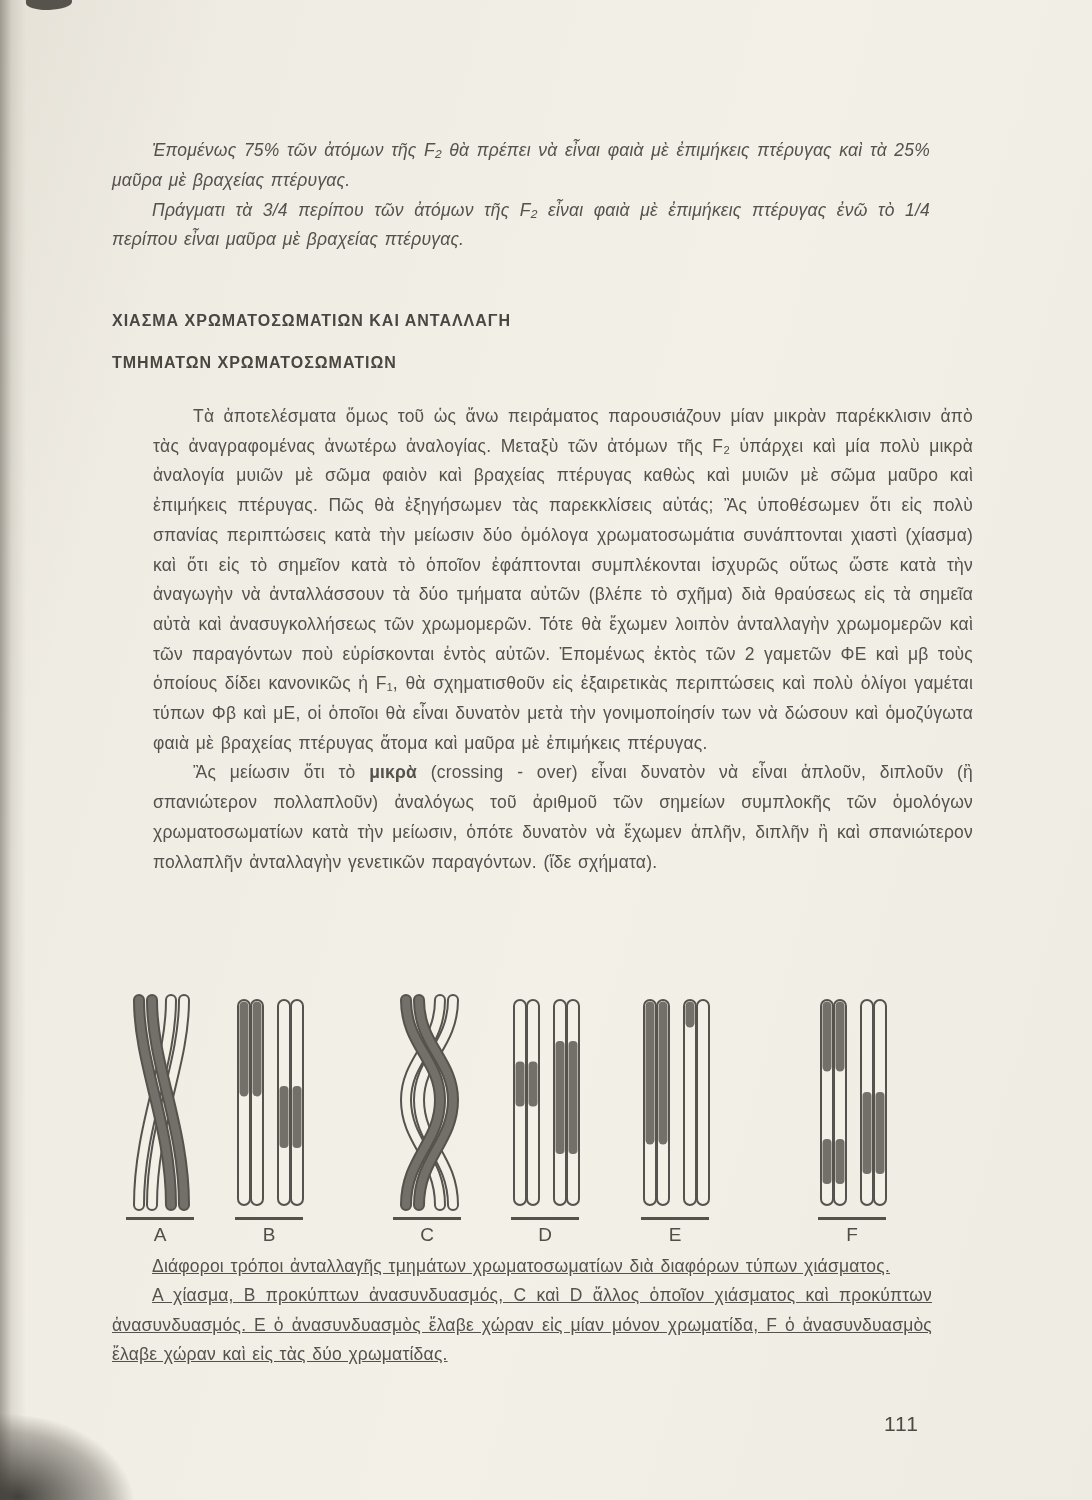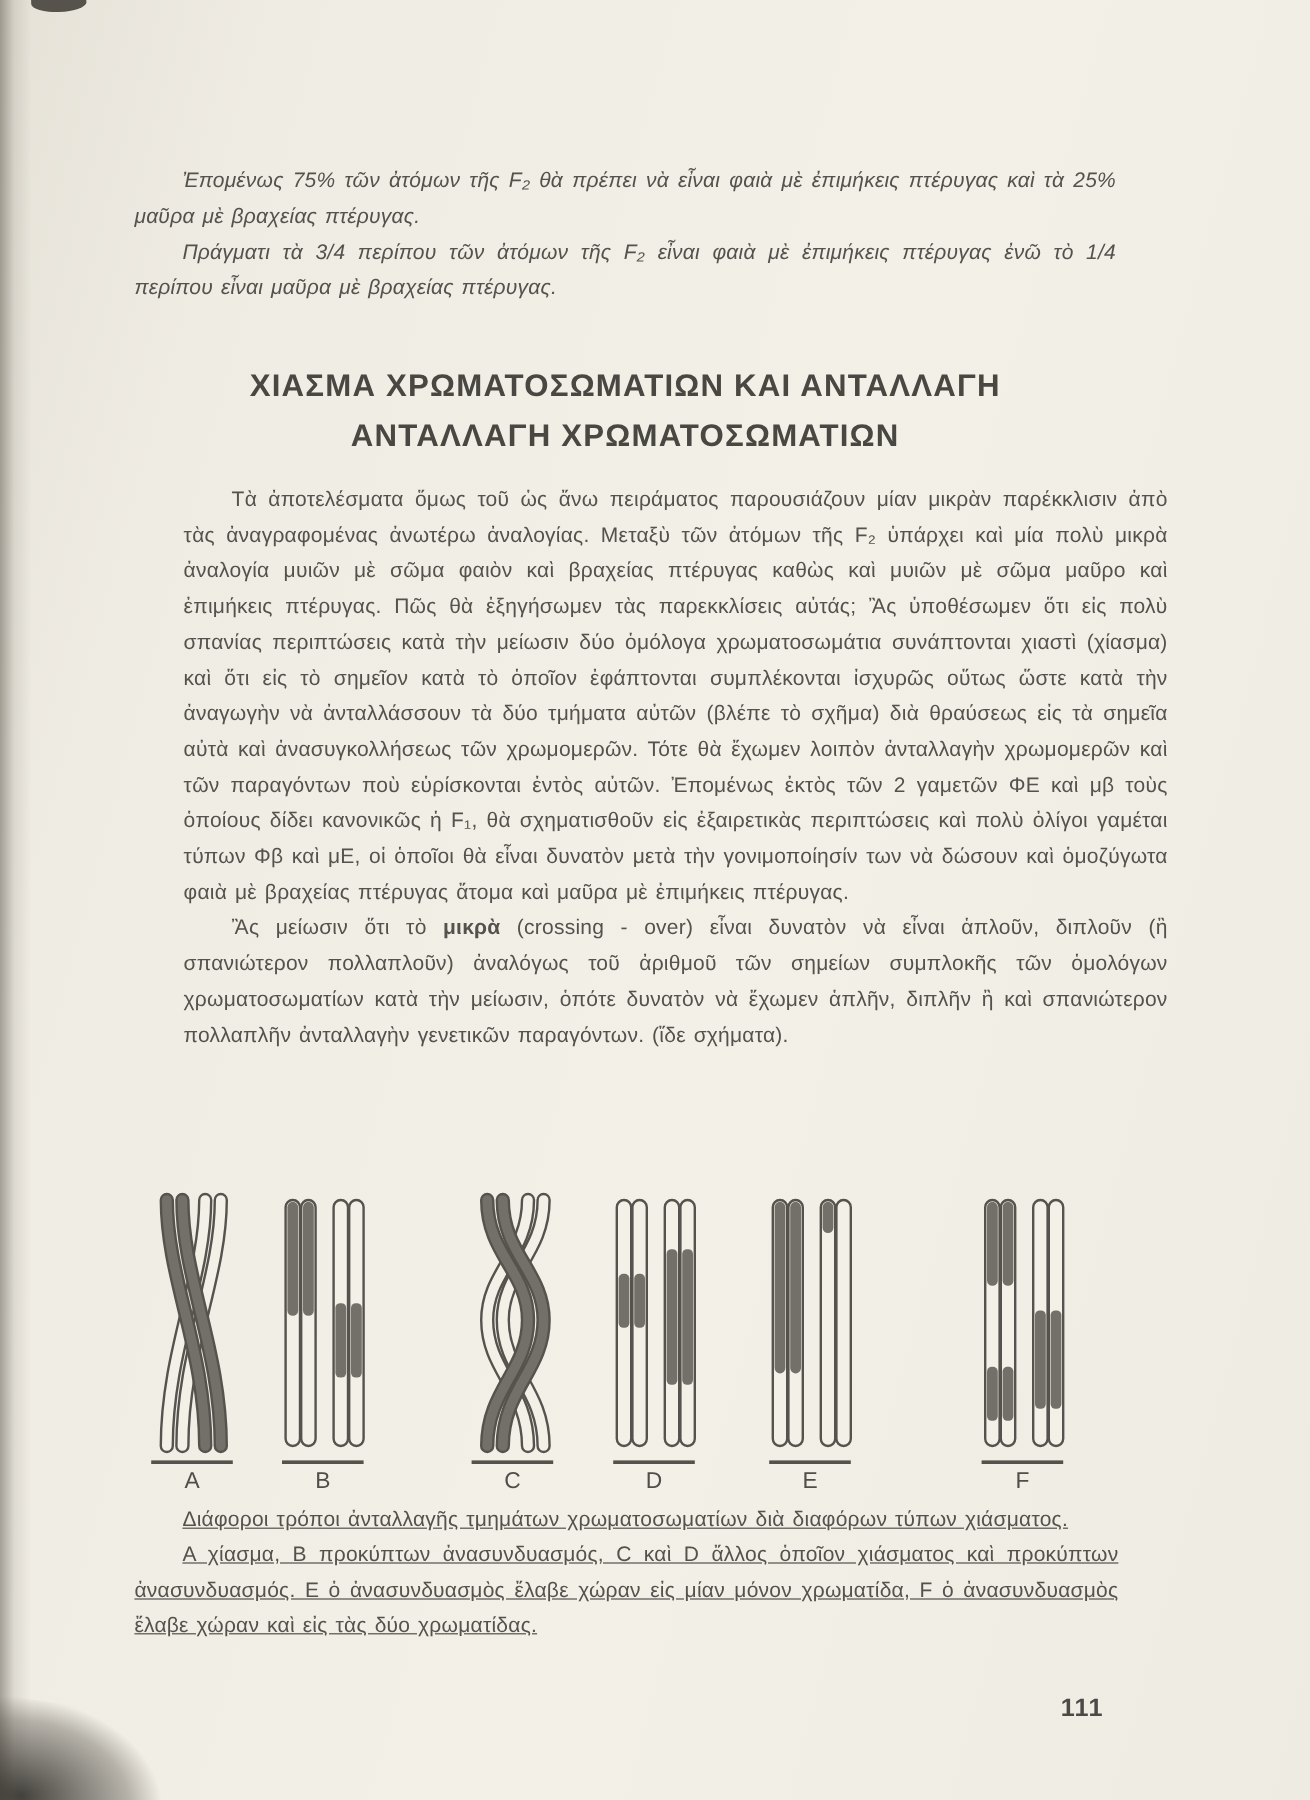--- a/index.html
+++ b/index.html
@@ -9,26 +9,26 @@
     font-family:"Liberation Sans",sans-serif;color:#54524d;
   }
   .scan-edge-left{position:absolute;left:0;top:0;width:26px;height:100%;
     background:linear-gradient(90deg,rgba(88,83,73,.5),rgba(120,115,105,.16) 45%,rgba(0,0,0,0));}
   .scan-top-mark{position:absolute;left:26px;top:-5px;width:46px;height:15px;background:#3c3a34;
     border-radius:0 0 50% 50%;transform:rotate(-2deg);opacity:.85;}
   .scan-corner{position:absolute;left:-34px;bottom:-40px;width:170px;height:120px;transform:rotate(8deg);
     background:radial-gradient(ellipse at 32% 68%,rgba(38,36,31,.85),rgba(70,66,58,.35) 55%,rgba(0,0,0,0) 72%);}
   .para{margin:0;text-indent:40px;text-align:justify;letter-spacing:.2px;word-spacing:1.5px;}
   .intro{position:absolute;left:112px;top:136px;width:818px;font-size:17.5px;line-height:29.8px;font-style:italic;}
-  .heading{position:absolute;left:112px;top:300px;width:818px;margin:0;font-size:26px;font-weight:bold;
-    letter-spacing:1px;color:#494742;text-align:center;}
+  .heading{position:absolute;left:112px;top:300px;width:818px;margin:0;font-size:16px;font-weight:bold;
+    letter-spacing:1px;color:#494742;}
   .hline{display:block;line-height:42px;}
   .bodytext{position:absolute;left:112px;top:402px;width:820px;font-size:17.5px;line-height:29.7px;margin-left:41px;}
   .caption{position:absolute;left:112px;top:1252px;width:820px;font-size:17.5px;line-height:29.3px;text-decoration:underline;}
-  .pagenum{position:absolute;left:884px;top:1412px;font-size:21px;color:#4c4a45;letter-spacing:1px;font-weight:bold;}
+  .pagenum{position:absolute;left:884px;top:1412px;font-size:21px;color:#4c4a45;letter-spacing:1px;}
   .panel{position:absolute;top:990px;width:95px;height:225px;}
   .fig-tick{position:absolute;top:1217px;width:68px;height:2.5px;background:#54524d;}
   .fig-label{position:absolute;top:1224px;width:68px;text-align:center;font-size:19px;color:#504e49;}
   
   .tube-o{fill:none;stroke:#56534e;stroke-width:12;stroke-linecap:round}
   .tube-l{fill:none;stroke:#f3f0e8;stroke-width:8;stroke-linecap:round}
   .tube-d{fill:none;stroke:#73706a;stroke-width:8;stroke-linecap:round}
   .chr{fill:#f3f0e8;stroke:#56534e;stroke-width:2}
   .seg{fill:#73706a}
 </style>
@@ -41,21 +41,21 @@
   <div class="scan-top-mark"></div>
   <div class="scan-corner"></div>
 
   <div class="intro">
     <p class="para">Ἐπομένως 75% τῶν ἀτόμων τῆς F₂ θὰ πρέπει νὰ εἶναι φαιὰ μὲ ἐπιμήκεις πτέρυγας καὶ τὰ 25% μαῦρα μὲ βραχείας πτέρυγας.</p>
     <p class="para">Πράγματι τὰ 3/4 περίπου τῶν ἀτόμων τῆς F₂ εἶναι φαιὰ μὲ ἐπιμήκεις πτέρυγας ἐνῶ τὸ 1/4 περίπου εἶναι μαῦρα μὲ βραχείας πτέρυγας.</p>
   </div>
 
   <h2 class="heading">
     <span class="hline">ΧΙΑΣΜΑ ΧΡΩΜΑΤΟΣΩΜΑΤΙΩΝ ΚΑΙ ΑΝΤΑΛΛΑΓΗ</span>
-    <span class="hline">ΑΝΤΑΛΛΑΓΗ ΧΡΩΜΑΤΟΣΩΜΑΤΙΩΝ</span>
+    <span class="hline">ΤΜΗΜΑΤΩΝ ΧΡΩΜΑΤΟΣΩΜΑΤΙΩΝ</span>
   </h2>
 
   <div class="bodytext">
     <p class="para">Τὰ ἀποτελέσματα ὅμως τοῦ ὡς ἄνω πειράματος παρουσιάζουν μίαν μικρὰν παρέκκλισιν ἀπὸ τὰς ἀναγραφομένας ἀνωτέρω ἀναλογίας. Μεταξὺ τῶν ἀτόμων τῆς F₂ ὑπάρχει καὶ μία πολὺ μικρὰ ἀναλογία μυιῶν μὲ σῶμα φαιὸν καὶ βραχείας πτέρυγας καθὼς καὶ μυιῶν μὲ σῶμα μαῦρο καὶ ἐπιμήκεις πτέρυγας. Πῶς θὰ ἐξηγήσωμεν τὰς παρεκκλίσεις αὐτάς; Ἂς ὑποθέσωμεν ὅτι εἰς πολὺ σπανίας περιπτώσεις κατὰ τὴν μείωσιν δύο ὁμόλογα χρωματοσωμάτια συνάπτονται χιαστὶ (χίασμα) καὶ ὅτι εἰς τὸ σημεῖον κατὰ τὸ ὁποῖον ἐφάπτονται συμπλέκονται ἰσχυρῶς οὕτως ὥστε κατὰ τὴν ἀναγωγὴν νὰ ἀνταλλάσσουν τὰ δύο τμήματα αὐτῶν (βλέπε τὸ σχῆμα) διὰ θραύσεως εἰς τὰ σημεῖα αὐτὰ καὶ ἀνασυγκολλήσεως τῶν χρωμομερῶν. Τότε θὰ ἔχωμεν λοιπὸν ἀνταλλαγὴν χρωμομερῶν καὶ τῶν παραγόντων ποὺ εὑρίσκονται ἐντὸς αὐτῶν. Ἐπομένως ἐκτὸς τῶν 2 γαμετῶν ΦΕ καὶ μβ τοὺς ὁποίους δίδει κανονικῶς ἡ F₁, θὰ σχηματισθοῦν εἰς ἐξαιρετικὰς περιπτώσεις καὶ πολὺ ὀλίγοι γαμέται τύπων Φβ καὶ μΕ, οἱ ὁποῖοι θὰ εἶναι δυνατὸν μετὰ τὴν γονιμοποίησίν των νὰ δώσουν καὶ ὁμοζύγωτα φαιὰ μὲ βραχείας πτέρυγας ἄτομα καὶ μαῦρα μὲ ἐπιμήκεις πτέρυγας.</p>
     <p class="para"><span>Ἂς μείωσιν ὅτι τὸ </span><b>μικρὰ</b><span> (crossing - over) εἶναι δυνατὸν νὰ εἶναι ἁπλοῦν, διπλοῦν (ἢ σπανιώτερον πολλαπλοῦν) ἀναλόγως τοῦ ἀριθμοῦ τῶν σημείων συμπλοκῆς τῶν ὁμολόγων χρωματοσωματίων κατὰ τὴν μείωσιν, ὁπότε δυνατὸν νὰ ἔχωμεν ἁπλῆν, διπλῆν ἢ καὶ σπανιώτερον πολλαπλῆν ἀνταλλαγὴν γενετικῶν παραγόντων. (ἴδε σχήματα).</span></p>
   </div>
 
   <div class="panel" style="left:113px">
     <svg viewBox="0 0 95 225" width="95" height="225">
       <path class="tube-o" d="M58,10 C58,75 26,135 26,215"></path>

